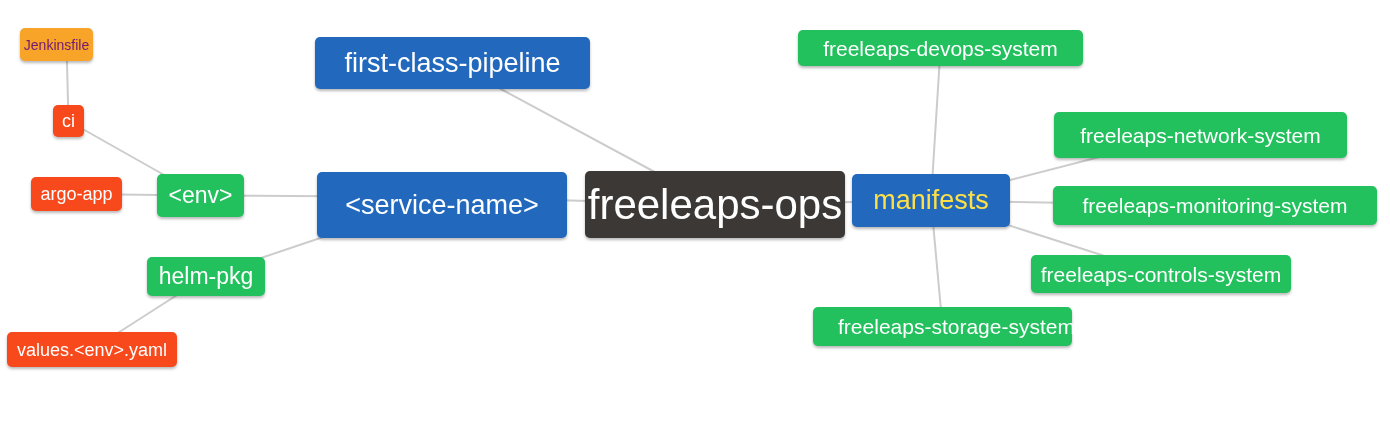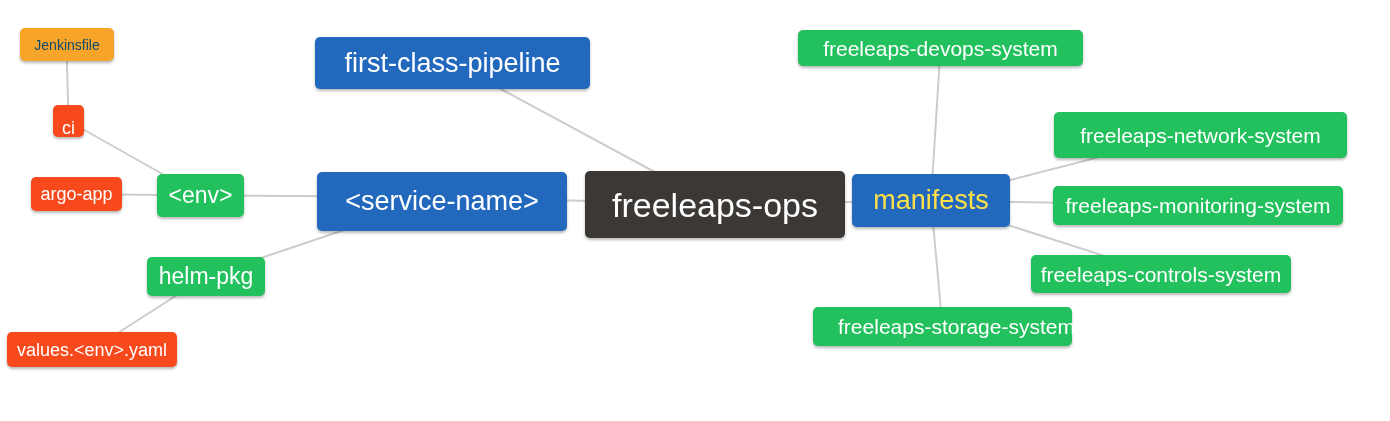--- a/index.html
+++ b/index.html
@@ -58,59 +58,59 @@
       <line x1="452.5" y1="63" x2="715" y2="204.5" stroke="#CCCCCC"></line>
       <line x1="442" y1="197" x2="715" y2="204.5" stroke="#CCCCCC"></line>
       <line x1="715" y1="204.5" x2="931" y2="200.5" stroke="#CCCCCC"></line>
       <line x1="931" y1="200.5" x2="940.5" y2="48" stroke="#CCCCCC"></line>
       <line x1="931" y1="200.5" x2="1200.5" y2="131" stroke="#CCCCCC"></line>
       <line x1="931" y1="200.5" x2="1215" y2="205.5" stroke="#CCCCCC"></line>
       <line x1="931" y1="200.5" x2="1161" y2="274" stroke="#CCCCCC"></line>
       <line x1="931" y1="200.5" x2="942.5" y2="326.5" stroke="#CCCCCC"></line>
     </svg>
   <div>
-      <div class="node" style="left: 585px; top: 171px; width: 260px; height: 67px; background: rgb(59, 56, 53); font-size: 34px; color: rgb(255, 255, 255);">
+      <div class="node" style="left: 585px; top: 171px; width: 260px; height: 67px; background: rgb(59, 56, 53); font-size: 42px; color: rgb(255, 255, 255);">
         <span>freeleaps-ops</span>
       </div>
       <div class="node" style="left: 315px; top: 37px; width: 275px; height: 52px; background: rgb(34, 105, 190); font-size: 27px; color: rgb(255, 255, 255);">
         <span>first-class-pipeline</span>
       </div>
-      <div class="node" style="left: 317px; top: 172px; width: 250px; height: 59px; background: rgb(34, 105, 190); font-size: 27px; color: rgb(255, 255, 255);">
+      <div class="node" style="left: 317px; top: 172px; width: 250px; height: 66px; background: rgb(34, 105, 190); font-size: 27px; color: rgb(255, 255, 255);">
         <span>&lt;service-name&gt;</span>
       </div>
       <div class="node" style="left: 852px; top: 174px; width: 158px; height: 53px; background: rgb(34, 105, 190); font-size: 27px; color: #fde047;">
         <span>manifests</span>
       </div>
       <div class="node" style="left: 157px; top: 174px; width: 87px; height: 43px; background: rgb(34, 193, 94); font-size: 23px; color: rgb(255, 255, 255);">
         <span>&lt;env&gt;</span>
       </div>
       <div class="node" style="left: 147px; top: 257px; width: 118px; height: 39px; background: rgb(34, 193, 94); font-size: 23px; color: rgb(255, 255, 255);">
         <span>helm-pkg</span>
       </div>
       <div class="node" style="left: 798px; top: 30px; width: 285px; height: 36px; background: rgb(34, 193, 94); font-size: 21px; color: rgb(255, 255, 255); text-align: center;">
         <span>freeleaps-devops-system</span>
       </div>
       <div class="node" style="left: 1054px; top: 112px; width: 293px; height: 46px; background: rgb(34, 193, 94); font-size: 21px; color: rgb(255, 255, 255);">
         <span>freeleaps-network-system</span>
       </div>
-      <div class="node" style="left: 1053px; top: 186px; width: 290px; height: 39px; background: rgb(34, 193, 94); font-size: 21px; color: rgb(255, 255, 255);">
+      <div class="node" style="left: 1053px; top: 186px; width: 324px; height: 39px; background: rgb(34, 193, 94); font-size: 21px; color: rgb(255, 255, 255);">
         <span>freeleaps-monitoring-system</span>
       </div>
       <div class="node" style="left: 1031px; top: 255px; width: 260px; height: 38px; background: rgb(34, 193, 94); font-size: 21px; color: rgb(255, 255, 255);">
         <span>freeleaps-controls-system</span>
       </div>
       <div class="node" style="left: 813px; top: 307px; width: 259px; height: 39px; background: rgb(34, 193, 94); font-size: 21px; color: rgb(255, 255, 255); padding-left: 28px;">
         <span>freeleaps-storage-system</span>
       </div>
-      <div class="node" style="left: 53px; top: 105px; width: 31px; height: 32px; background: rgb(248, 73, 28); font-size: 18px; color: rgb(255, 255, 255); align-items: flex-end;">
+      <div class="node" style="left: 53px; top: 105px; width: 31px; height: 32px; background: rgb(248, 73, 28); font-size: 18px; color: rgb(255, 255, 255);">
         <span>ci</span>
       </div>
       <div class="node" style="left: 31px; top: 177px; width: 91px; height: 34px; background: rgb(248, 73, 28); font-size: 18px; color: rgb(255, 255, 255);">
         <span>argo-app</span>
       </div>
       <div class="node" style="left: 7px; top: 332px; width: 170px; height: 35px; background: rgb(248, 73, 28); font-size: 18px; color: rgb(255, 255, 255);">
         <span>values.&lt;env&gt;.yaml</span>
       </div>
-      <div class="node" style="left: 20px; top: 28px; width: 94px; height: 33px; background: rgb(247, 164, 40); font-size: 14px; color: #0c4a6e;">
+      <div class="node" style="left: 20px; top: 28px; width: 73px; height: 33px; background: rgb(247, 164, 40); font-size: 14px; color: #701a75;">
         <span>Jenkinsfile</span>
       </div>
     </div>
 </div>
 
 </body></html>

